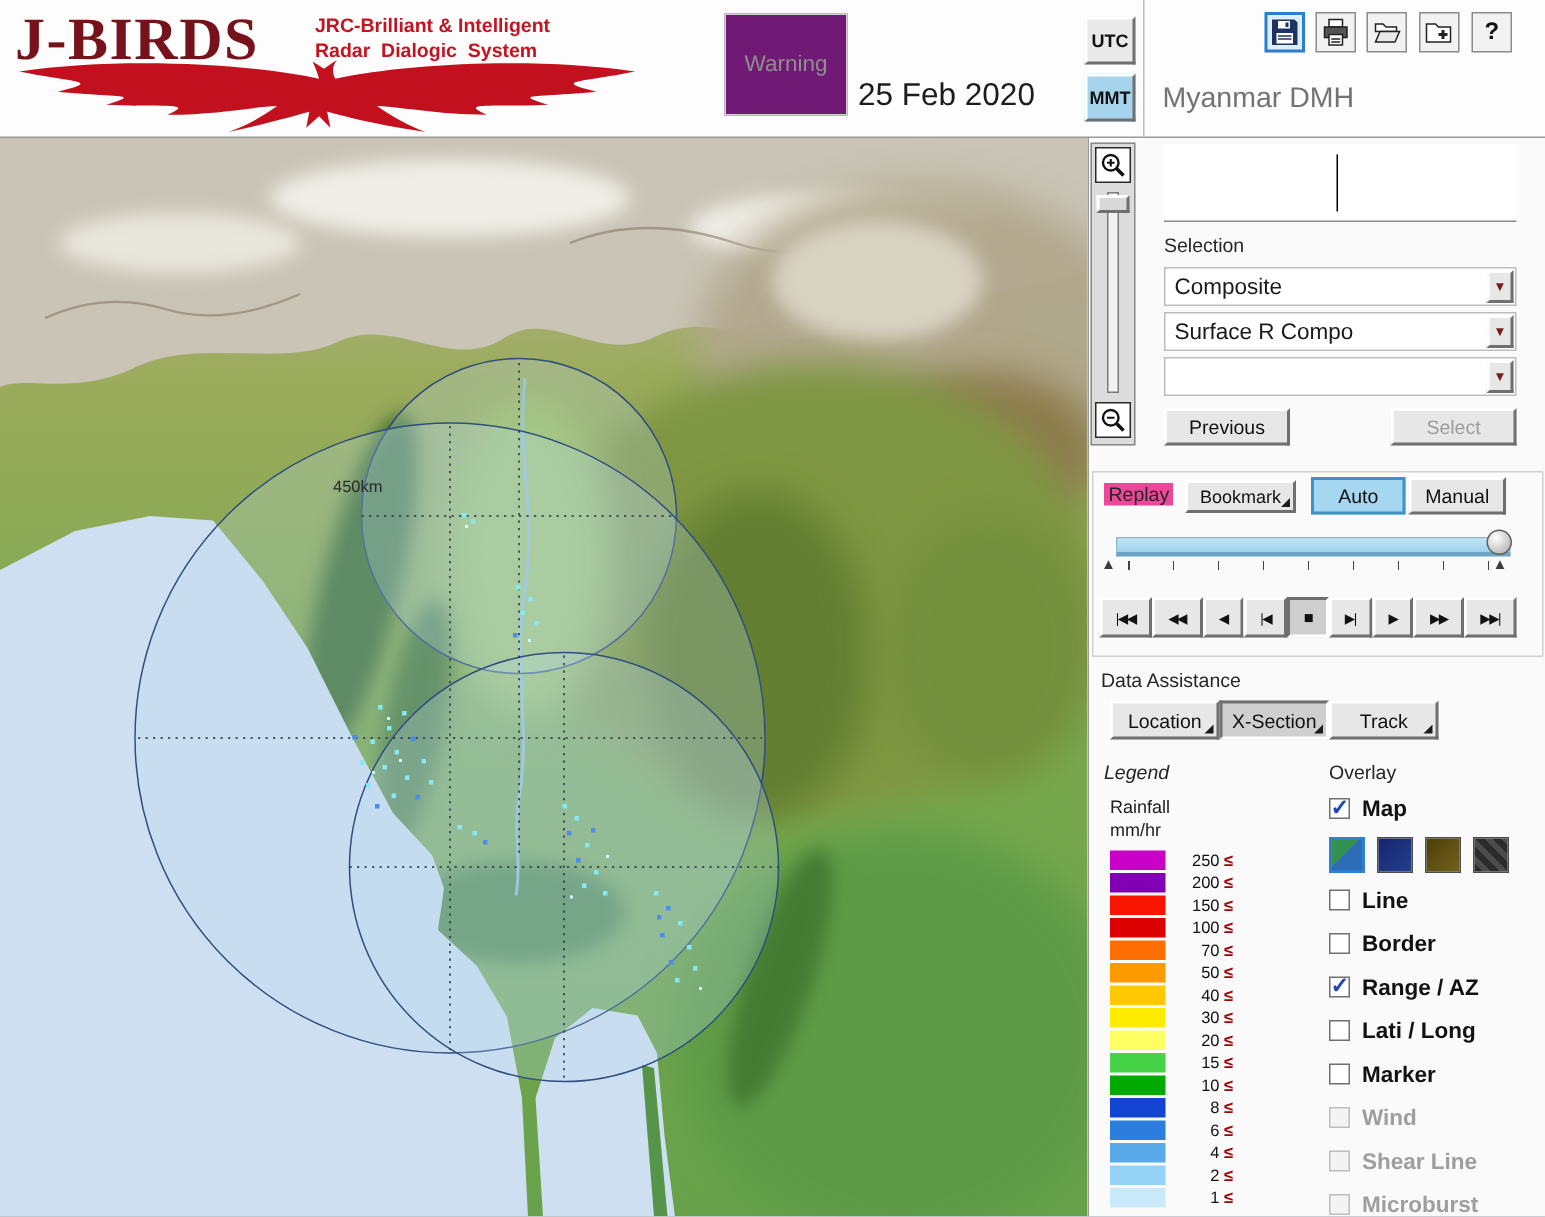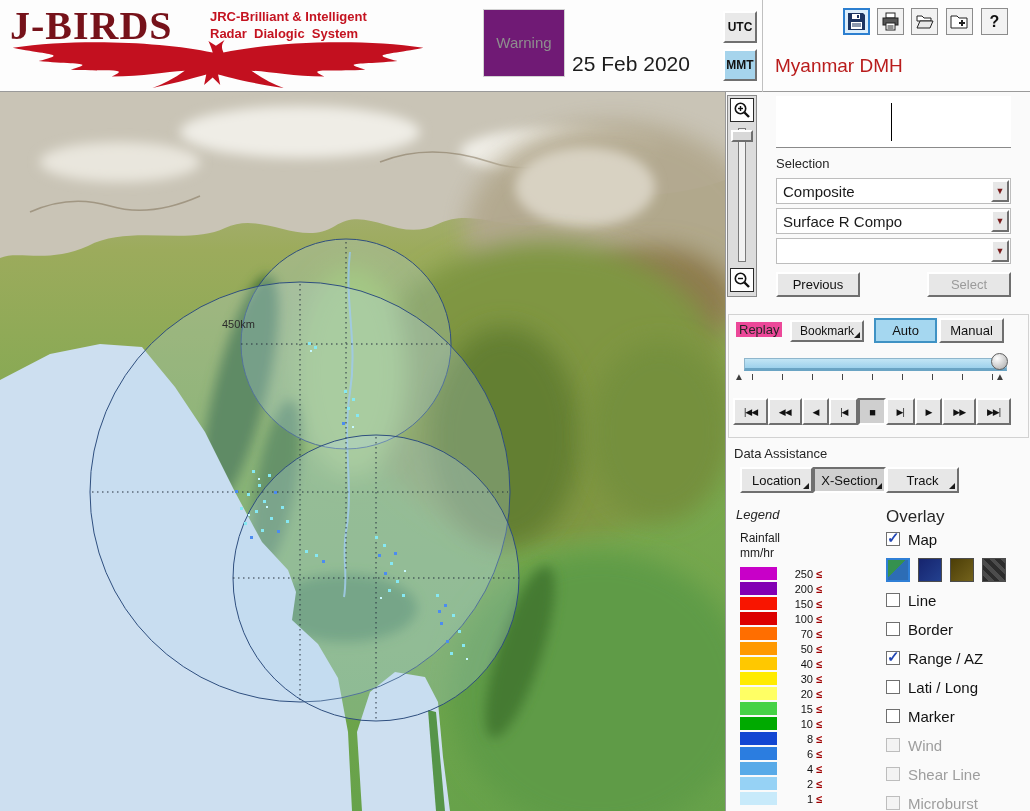--- a/index.html
+++ b/index.html
@@ -17,21 +17,21 @@
   #clock-date{position:absolute;left:572px;top:52px;font-size:21px;color:#1c1c1c;}
   .tz-btn{position:absolute;left:723px;width:34px;height:32px;font-size:12px;font-weight:700;color:#111;
           background:#e9e9e9;border:2px solid;border-color:#fff #707070 #707070 #fff;box-sizing:border-box;
           display:flex;align-items:center;justify-content:center;}
   #tz-utc{top:11px;}
   #tz-mmt{top:49px;background:#a6d4ec;}
   #header-divider{position:absolute;left:762px;top:0;width:1px;height:92px;background:#c0c0c0;}
   .tool-btn{position:absolute;top:8px;width:27px;height:27px;background:#f2f2f2;border:1px solid #8c8c8c;
             display:flex;align-items:center;justify-content:center;box-sizing:border-box;}
   .tool-btn.focused{border:2px solid #2c7fd0;background:#ddeefb;}
-  #org-name{position:absolute;left:775px;top:55px;font-size:19px;color:#b91c1c;}
+  #org-name{position:absolute;left:775px;top:55px;font-size:19px;color:#737373;}
   
   #map{position:absolute;left:0;top:92px;width:725px;height:719px;overflow:hidden;background:#cddff0;}
   
   #panel{position:absolute;left:725px;top:92px;width:305px;height:719px;background:#fafafa;border-left:1px solid #9a9a9a;box-sizing:border-box;}
   .btn3d{background:#e7e7e7;border:2px solid;border-color:#fff #6f6f6f #6f6f6f #fff;box-sizing:border-box;
          font-size:13px;color:#111;display:flex;align-items:center;justify-content:center;cursor:default;}
   .btn3d.pressed{border-color:#6f6f6f #fff #fff #6f6f6f;background:#cfcfcf;}
   .corner::after{content:"";position:absolute;right:2px;bottom:2px;width:0;height:0;
                  border-left:6px solid transparent;border-bottom:6px solid #1c1c1c;}
   
@@ -75,27 +75,27 @@
   
   #legend-label{position:absolute;left:10px;top:415px;font-size:13px;color:#262626;font-style:italic;}
   #legend-qty{position:absolute;left:14px;top:439px;font-size:12px;color:#1c1c1c;}
   #legend-unit{position:absolute;left:14px;top:454px;font-size:12px;color:#1c1c1c;}
   #legend-rows{position:absolute;left:14px;top:474px;width:130px;}
   .lg-row{height:15px;display:flex;align-items:center;}
   .lg-swatch{width:37px;height:13px;}
   .lg-value{width:32px;text-align:right;font-size:11px;color:#111;margin-left:4px;}
   .lg-lte{font-size:11px;font-weight:700;color:#a00000;margin-left:3px;}
   
-  #overlay-label{position:absolute;left:160px;top:415px;font-size:17px;color:#262626;}
+  #overlay-label{position:absolute;left:160px;top:415px;font-size:13px;color:#262626;}
   #overlay-col{position:absolute;left:160px;top:437px;width:142px;}
   .ov-row{height:20px;margin-bottom:9px;display:flex;align-items:center;gap:8px;position:relative;}
   .ov-cb{width:14px;height:14px;background:#fff;border:1px solid #6f6f6f;box-sizing:border-box;position:relative;flex:0 0 14px;}
   .ov-check{display:none;position:absolute;left:0px;top:-4px;font-size:15px;font-weight:700;color:#2247b5;}
   .ov-row.checked .ov-check{display:block;}
-  .ov-lab{font-size:15px;font-weight:400;color:#121212;white-space:nowrap;}
+  .ov-lab{font-size:15px;font-weight:700;color:#121212;white-space:nowrap;}
   .ov-row.disabled .ov-lab{color:#9e9e9e;}
   .ov-row.disabled .ov-cb{border-color:#bdbdbd;background:#f3f3f3;}
   #map-swatches{height:24px;margin:4px 0 8px 0;display:flex;gap:8px;align-items:center;}
   .mp-sw{width:24px;height:24px;box-sizing:border-box;border:1px solid #4c4c4c;}
   .mp-sw.sel{border:2px solid #2f7fd6;}
   .sw1{background:linear-gradient(135deg,#35914f 0 45%,#2d6db5 45% 100%);}
   .sw2{background:linear-gradient(135deg,#16246e,#23408e);}
   .sw3{background:linear-gradient(135deg,#4c3e07,#73621c);}
   .sw4{background:repeating-linear-gradient(45deg,#2c2c2c 0 4px,#4c4c4c 4px 8px);}
 </style>

